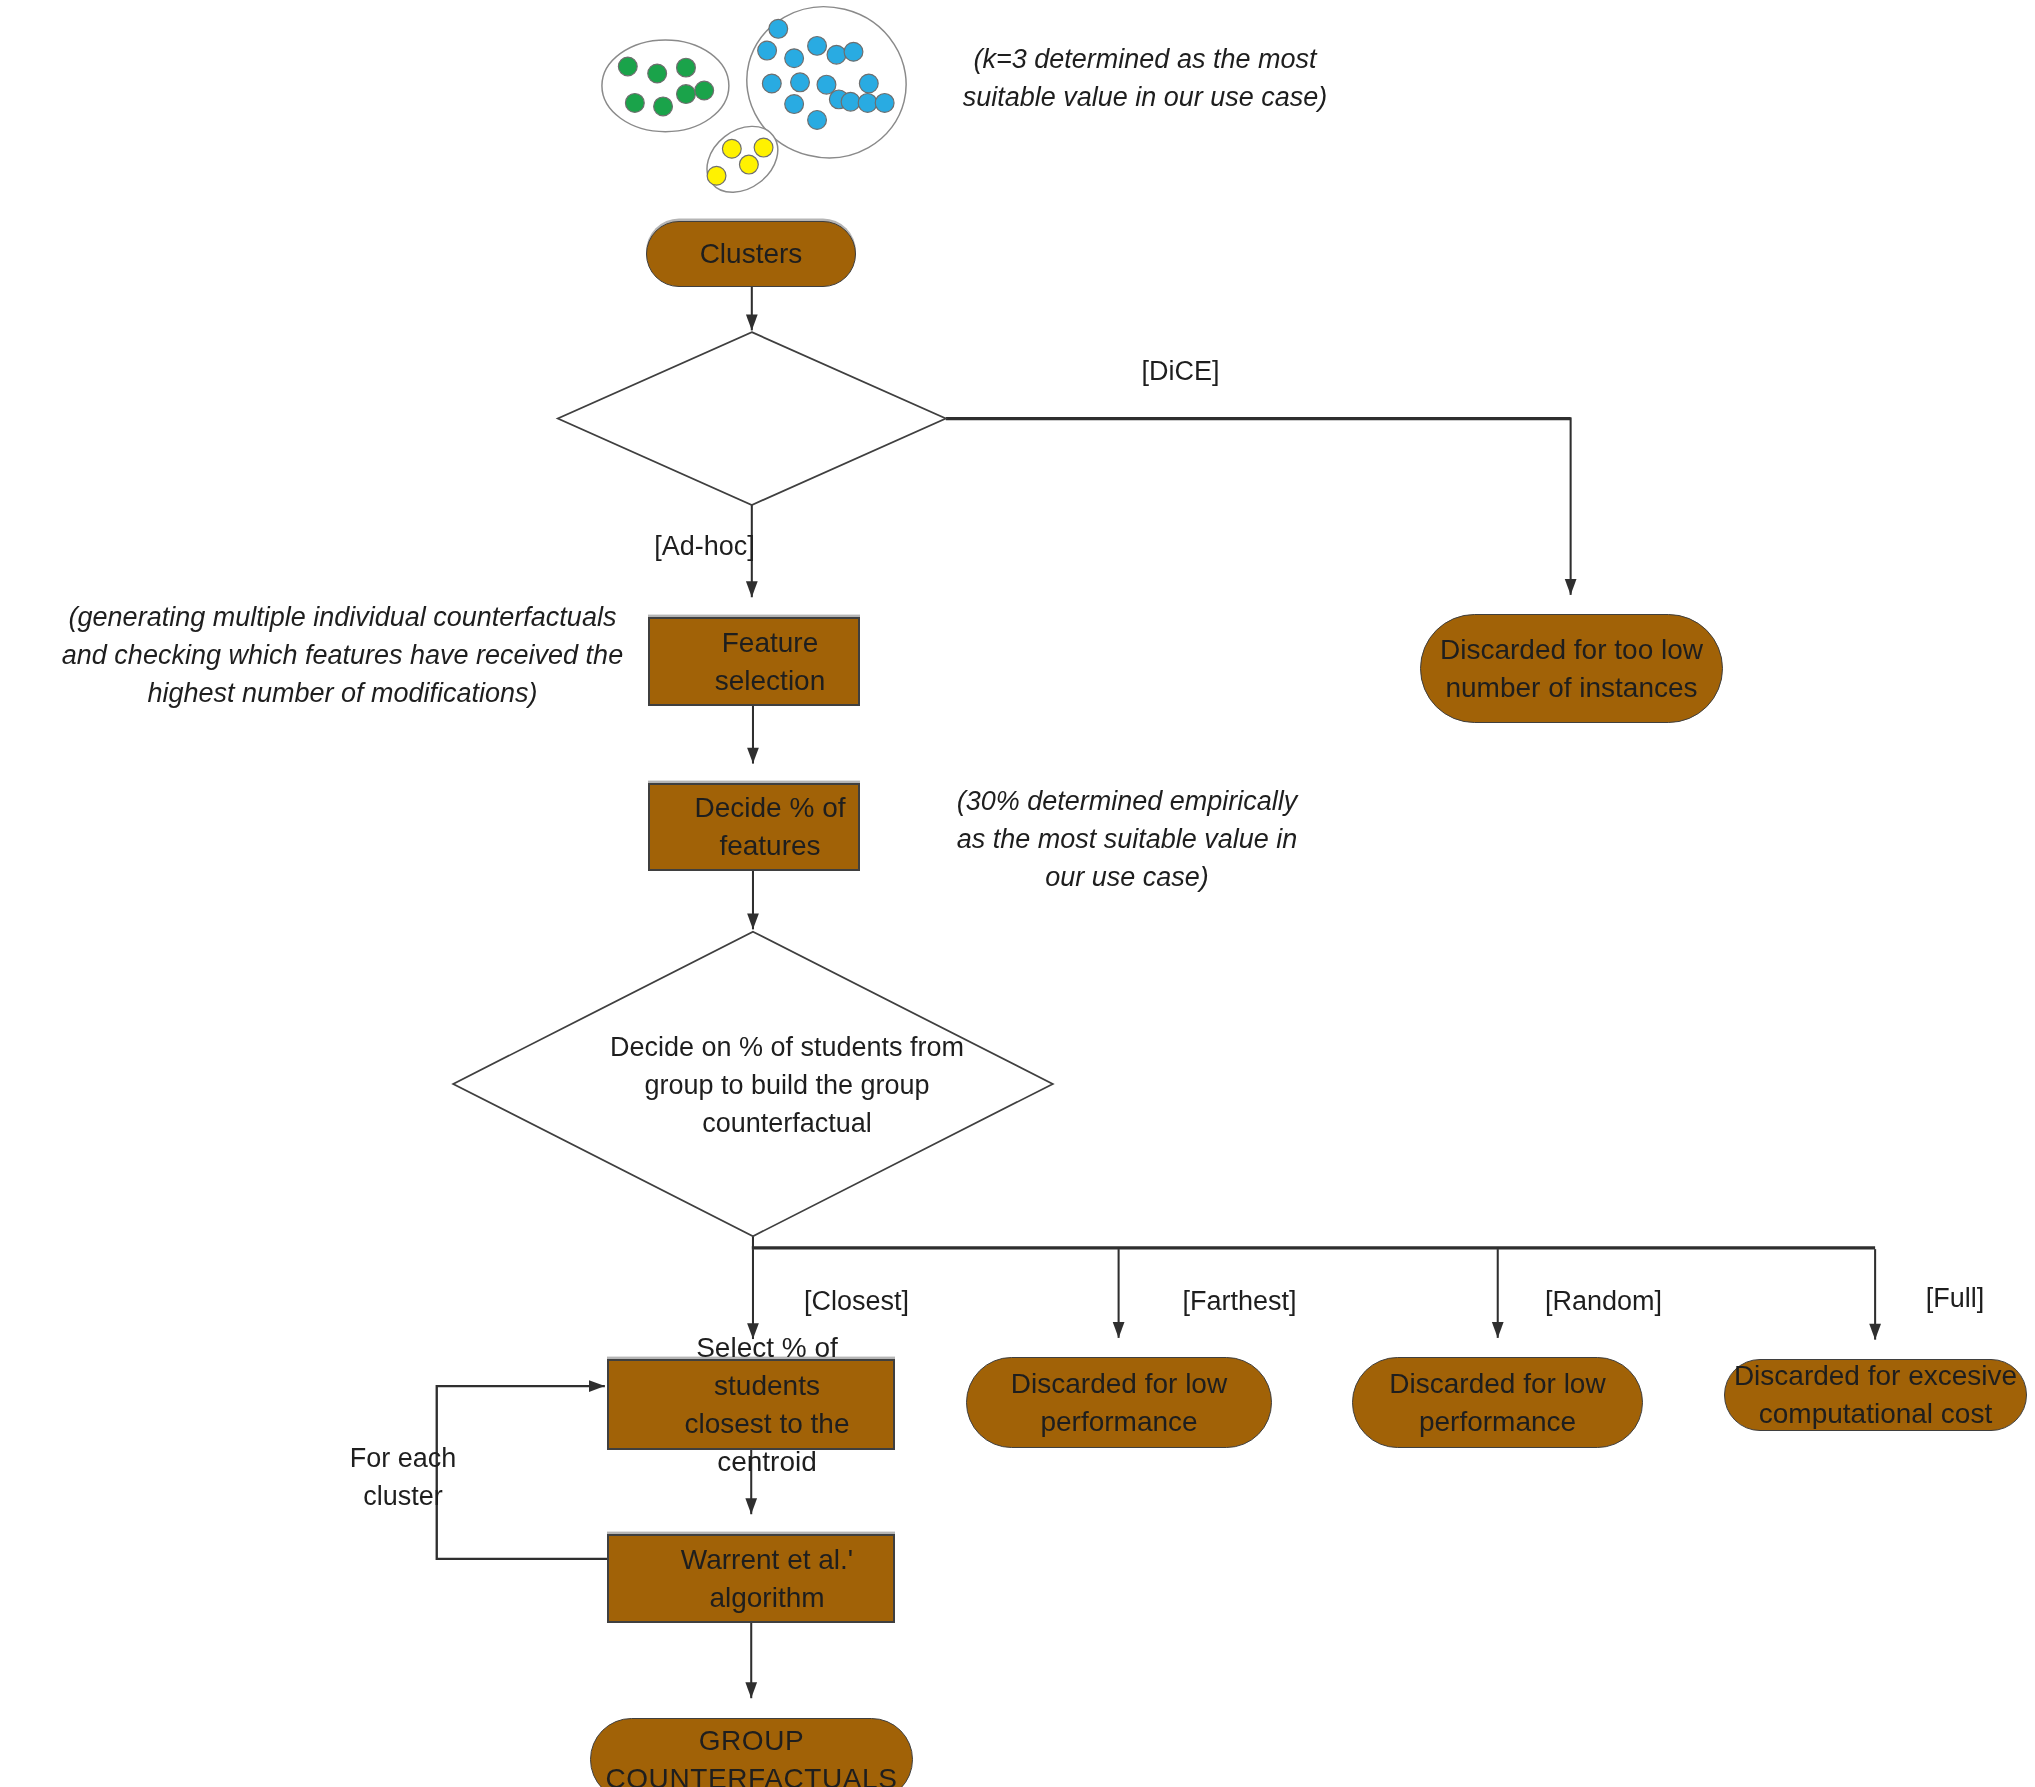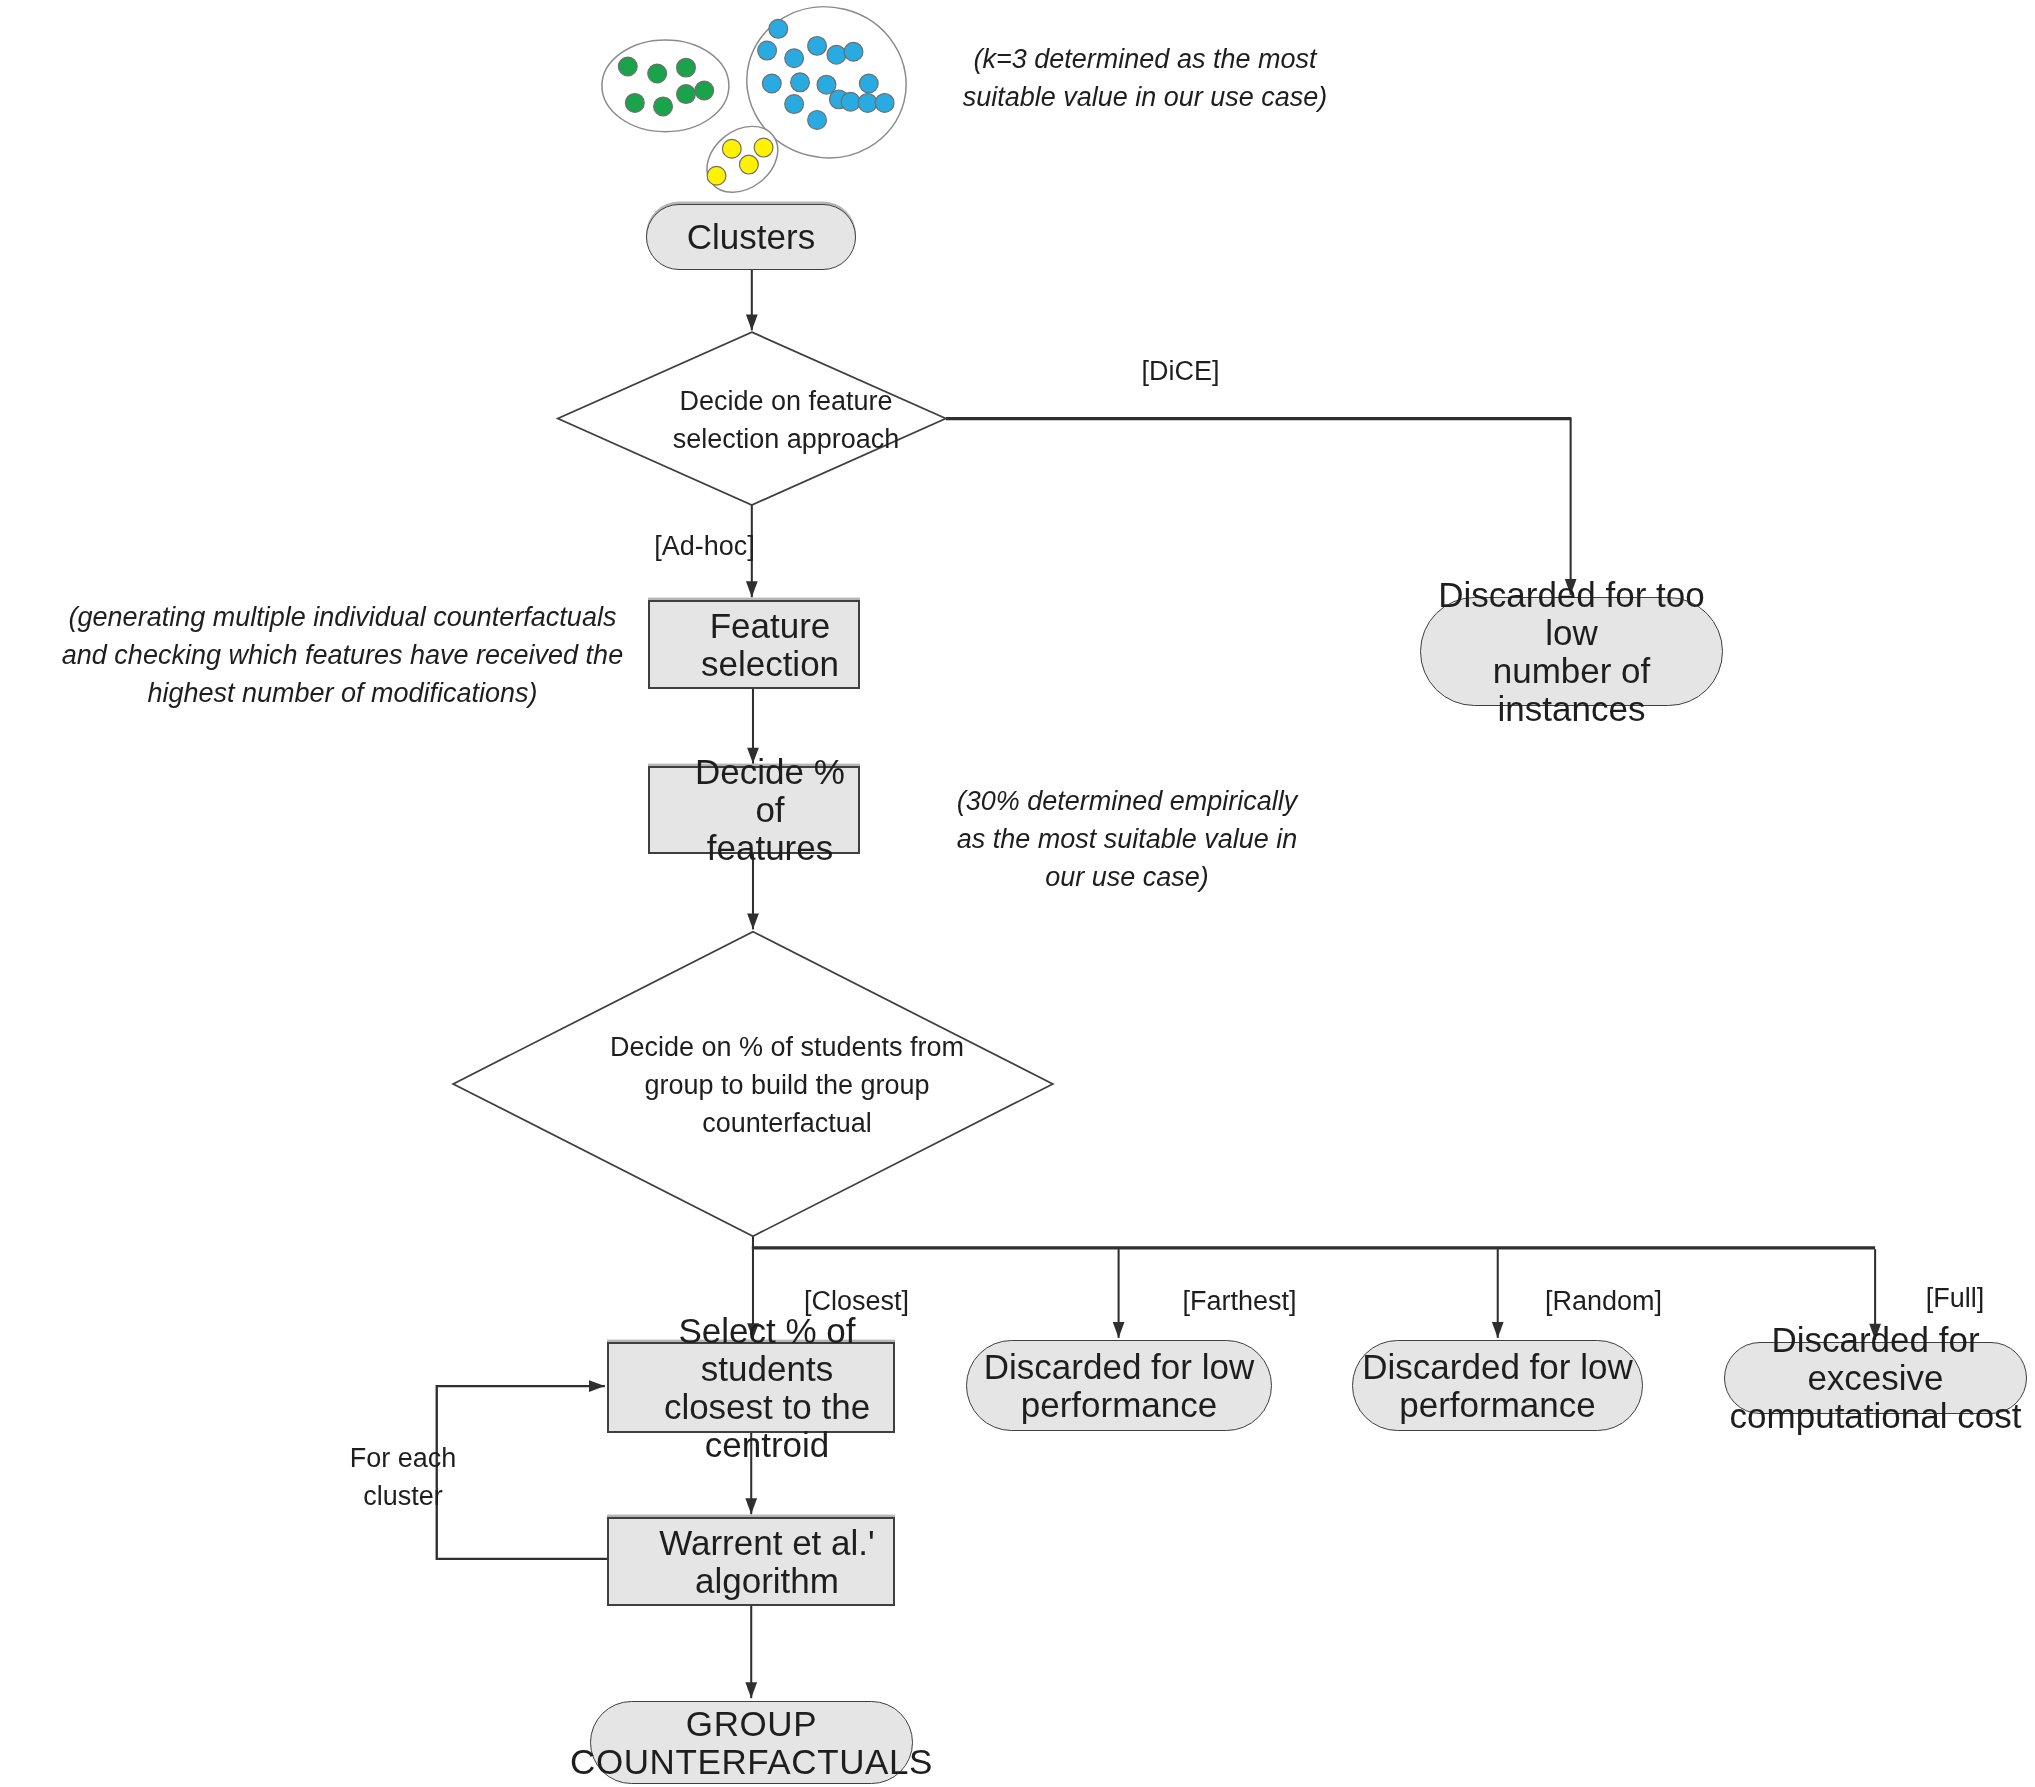--- a/index.html
+++ b/index.html
@@ -12,22 +12,22 @@
     overflow:hidden;
   }
   svg.layer{position:absolute;left:0;top:0;z-index:1;}
   .txt{
     position:absolute; z-index:3; display:flex; align-items:center; justify-content:center;
     text-align:center; white-space:pre-line; font-size:27px; line-height:38px; color:var(--text);padding-left:34px;
   }
   .italic{font-style:italic; line-height:38px;}
   .node{
     position:absolute; z-index:2; display:flex; align-items:center; justify-content:center;
-    text-align:center; white-space:pre-line; background:#e5e5e5; font-size:35px; line-height:38px;
-    border:1.8px solid var(--border); box-sizing:border-box;
+    text-align:center; white-space:pre-line; background:#a16207; font-size:28px; line-height:38px;
+    border:1.8px solid var(--border); box-sizing:border-box;margin-top:17px;
   }
   .box{border-width:2.4px;padding-left:32px;}
   .stadium{border-radius:53px;}
   .raised{box-shadow:0 -2.4px 0 rgba(120,120,120,0.55);}
   .caps{letter-spacing:0.6px;}
 </style>
 </head>
 <body>
 
 <div class="canvas">
@@ -92,22 +92,20 @@
 
     <polygon points="1279,565 1609,712 1279,859 949,712" fill="#ffffff" stroke="#3f3f3f" stroke-width="3"></polygon>
     <polygon points="1281,1585 1791,1844 1281,2103 771,1844" fill="#ffffff" stroke="#3f3f3f" stroke-width="3"></polygon>
   </svg>
 
   <div class="txt italic" style="left:905px;top:34px;width:412px;height:88px">(k=3 determined as the most
 suitable value in our use case)</div>
 
   <div class="node stadium raised" style="left:646px;top:204px;width:210px;height:66px;border-radius:34px">Clusters</div>
 
-  <div class="txt" style="left:546px;top:379px;width:412px;height:82px">Decide on feature
-selection approach</div>
 
   <div class="txt" style="left:1076px;top:352px;width:141px;height:38px">[DiCE]</div>
   <div class="txt" style="left:600px;top:527px;width:141px;height:38px">[Ad-hoc]</div>
 
   <div class="node stadium" style="left:1420px;top:597px;width:303px;height:109px;border-radius:56px">Discarded for too low
 number of instances</div>
 
   <div class="txt italic" style="left:0px;top:596px;width:617px;height:118px">(generating multiple individual counterfactuals
 and checking which features have received the
 highest number of modifications)</div>

